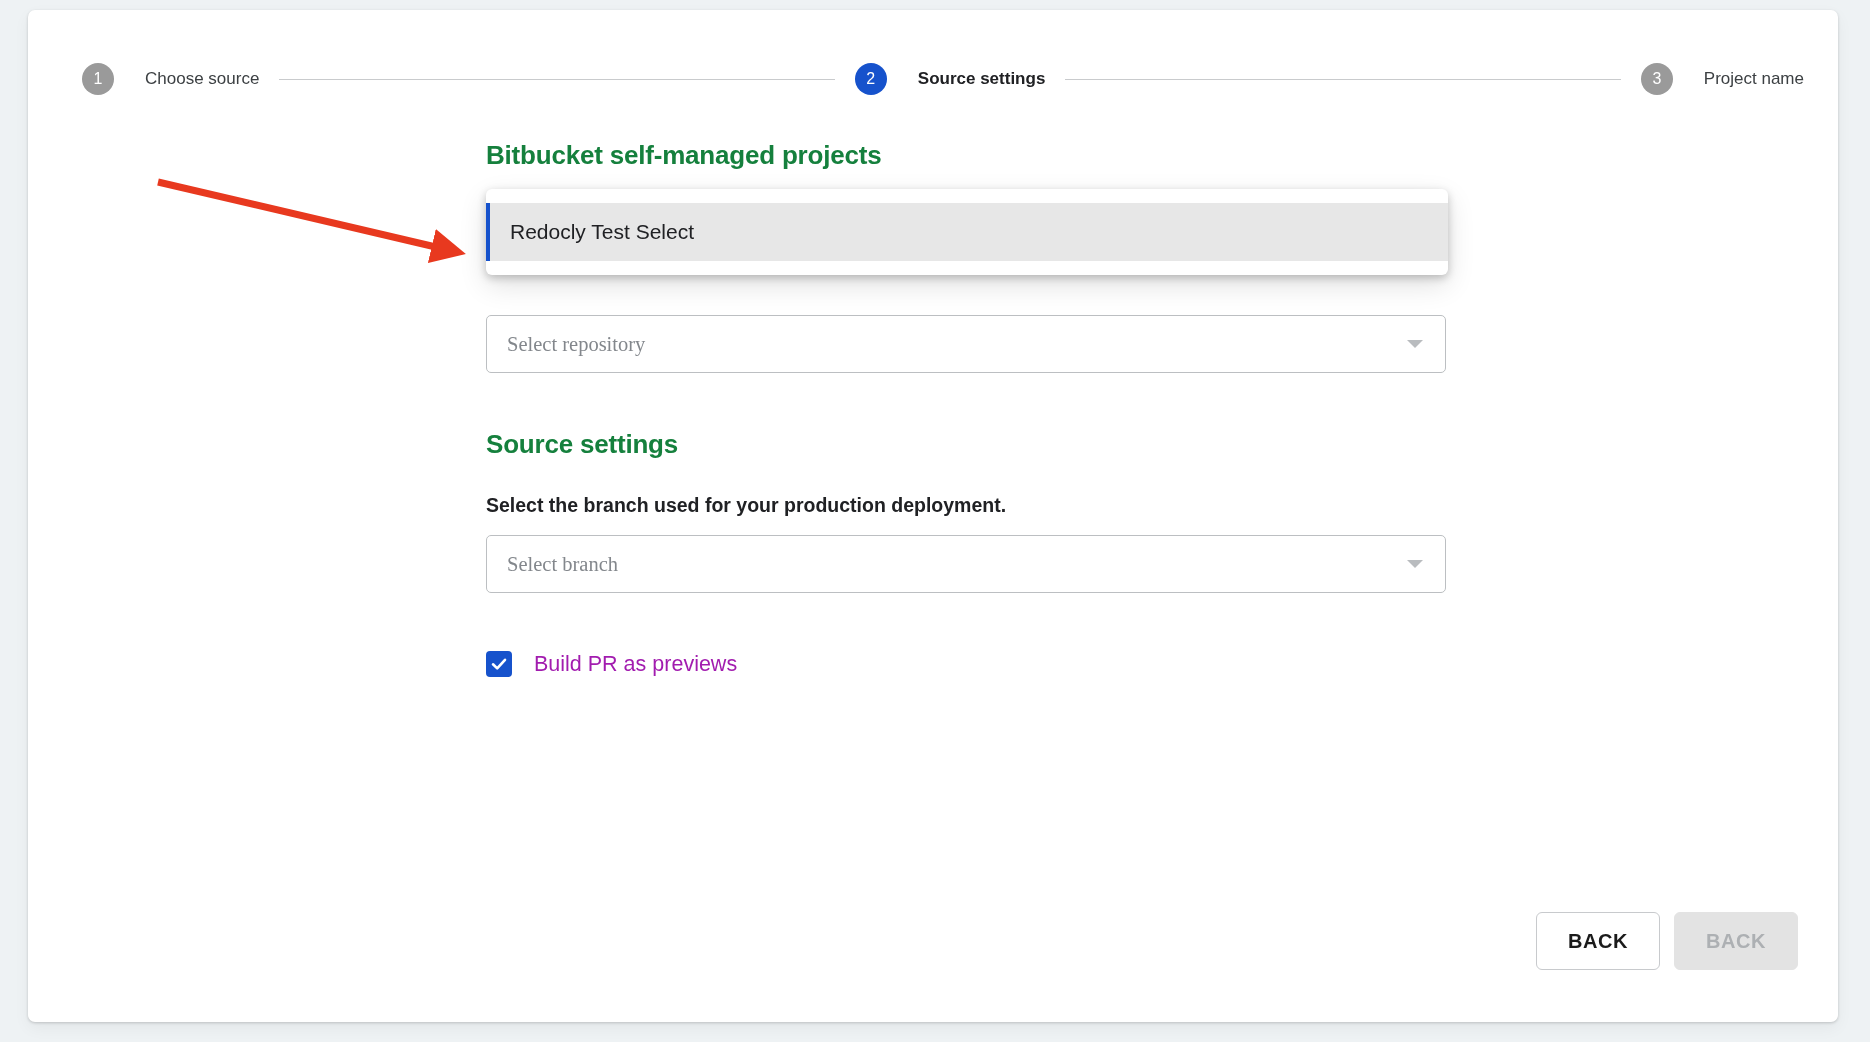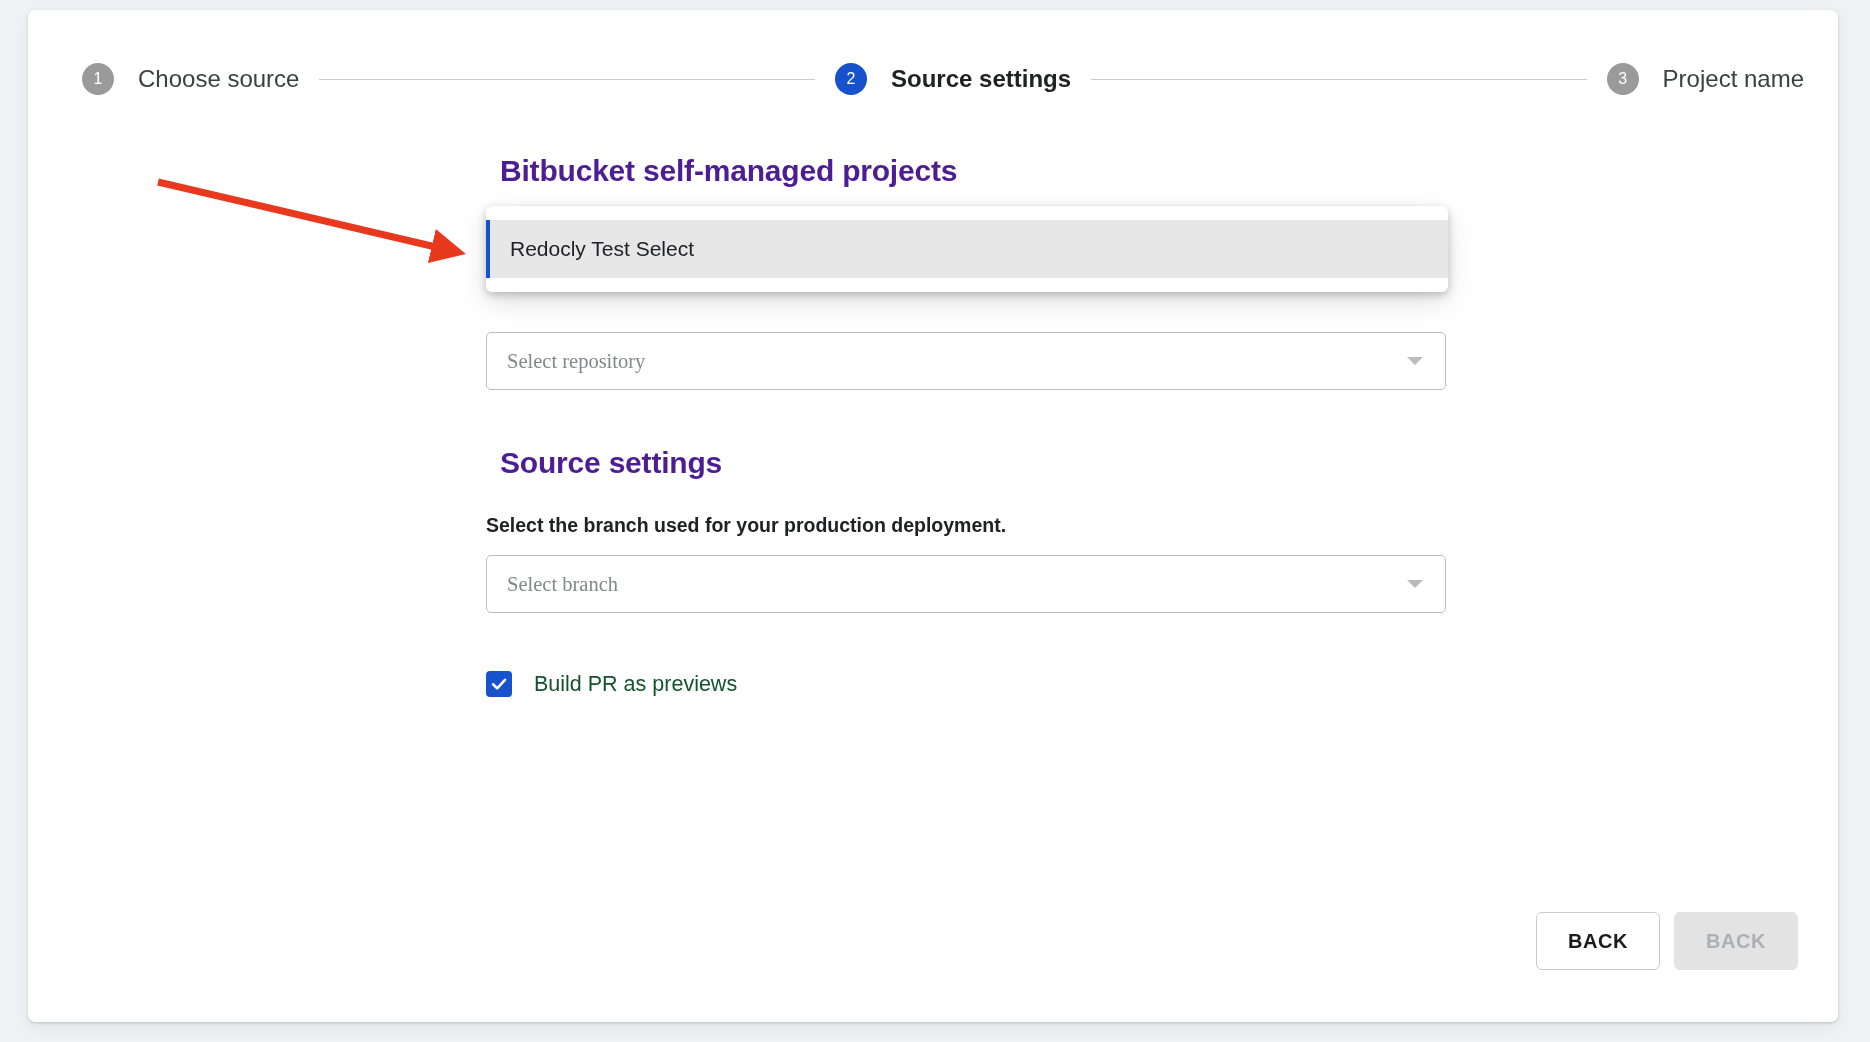--- a/index.html
+++ b/index.html
@@ -51,22 +51,22 @@
     justify-content: center;
     color: #ffffff;
     font-size: 16px;
     line-height: 1;
     font-family: "Liberation Sans", sans-serif;
   }
   .step-circle.inactive { background: #9a9a9a; }
   .step-circle.active   { background: #1652cc; }
 
   .step-label {
-    margin-left: 24px;
-    font-size: 24px;
+    margin-left: 31px;
+    font-size: 17px;
     color: #3c4043;
     white-space: nowrap;
   }
   .step-label.active {
     font-weight: bold;
     color: #202124;
   }
   .step-connector {
     flex: 1 1 auto;
     height: 1px;
@@ -77,24 +77,24 @@
 
   
   #content-column {
     position: absolute;
     left: 458px;
     top: 130px;
     width: 960px;
   }
 
   .section-heading {
-    font-size: 30px;
+    font-size: 26px;
     font-weight: bold;
-    color: #4c1d95;
-    margin: 14px;
+    color: #15803d;
+    margin: 0;
     letter-spacing: -0.2px;
   }
 
   .field-label {
     font-size: 19.5px;
     font-weight: bold;
     color: #202124;
     margin: 0;
   }
 
@@ -167,21 +167,21 @@
     border-radius: 4px;
     background: #1652cc;
     display: flex;
     align-items: center;
     justify-content: center;
     flex: 0 0 auto;
   }
   #checkbox-label {
     margin-left: 22px;
     font-size: 21.5px;
-    color: #14532d;
+    color: #a21caf;
   }
 
   
   #footer-actions {
     position: absolute;
     right: 40px;
     bottom: 52px;
     display: flex;
     align-items: center;
     gap: 14px;

